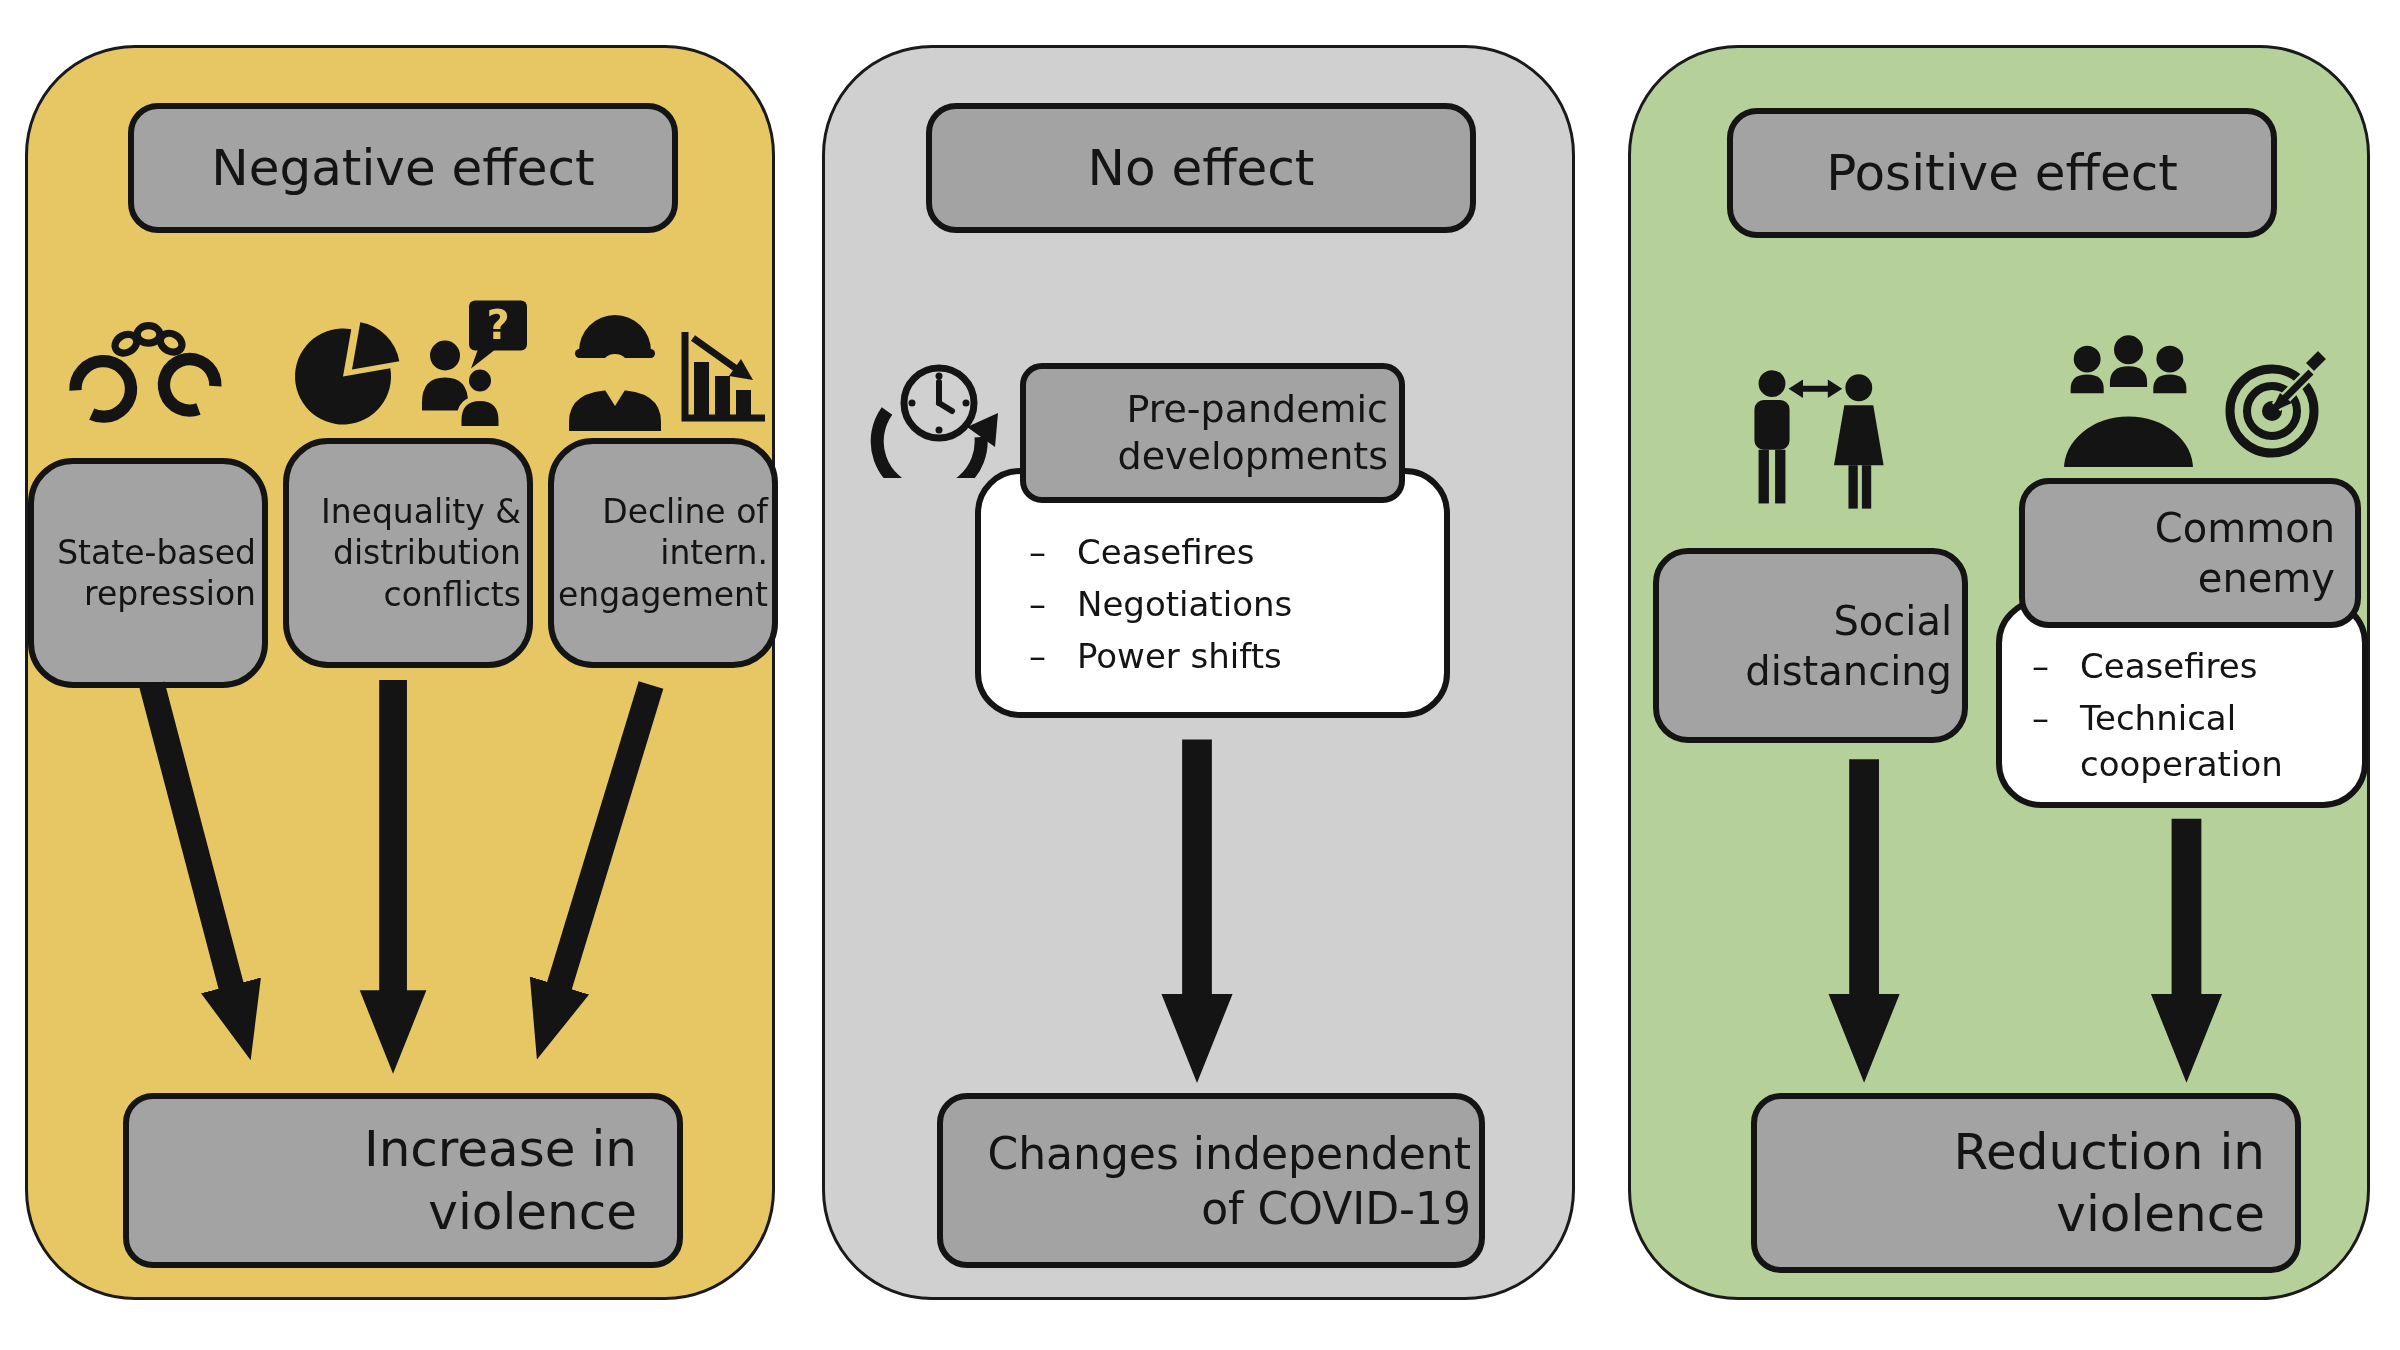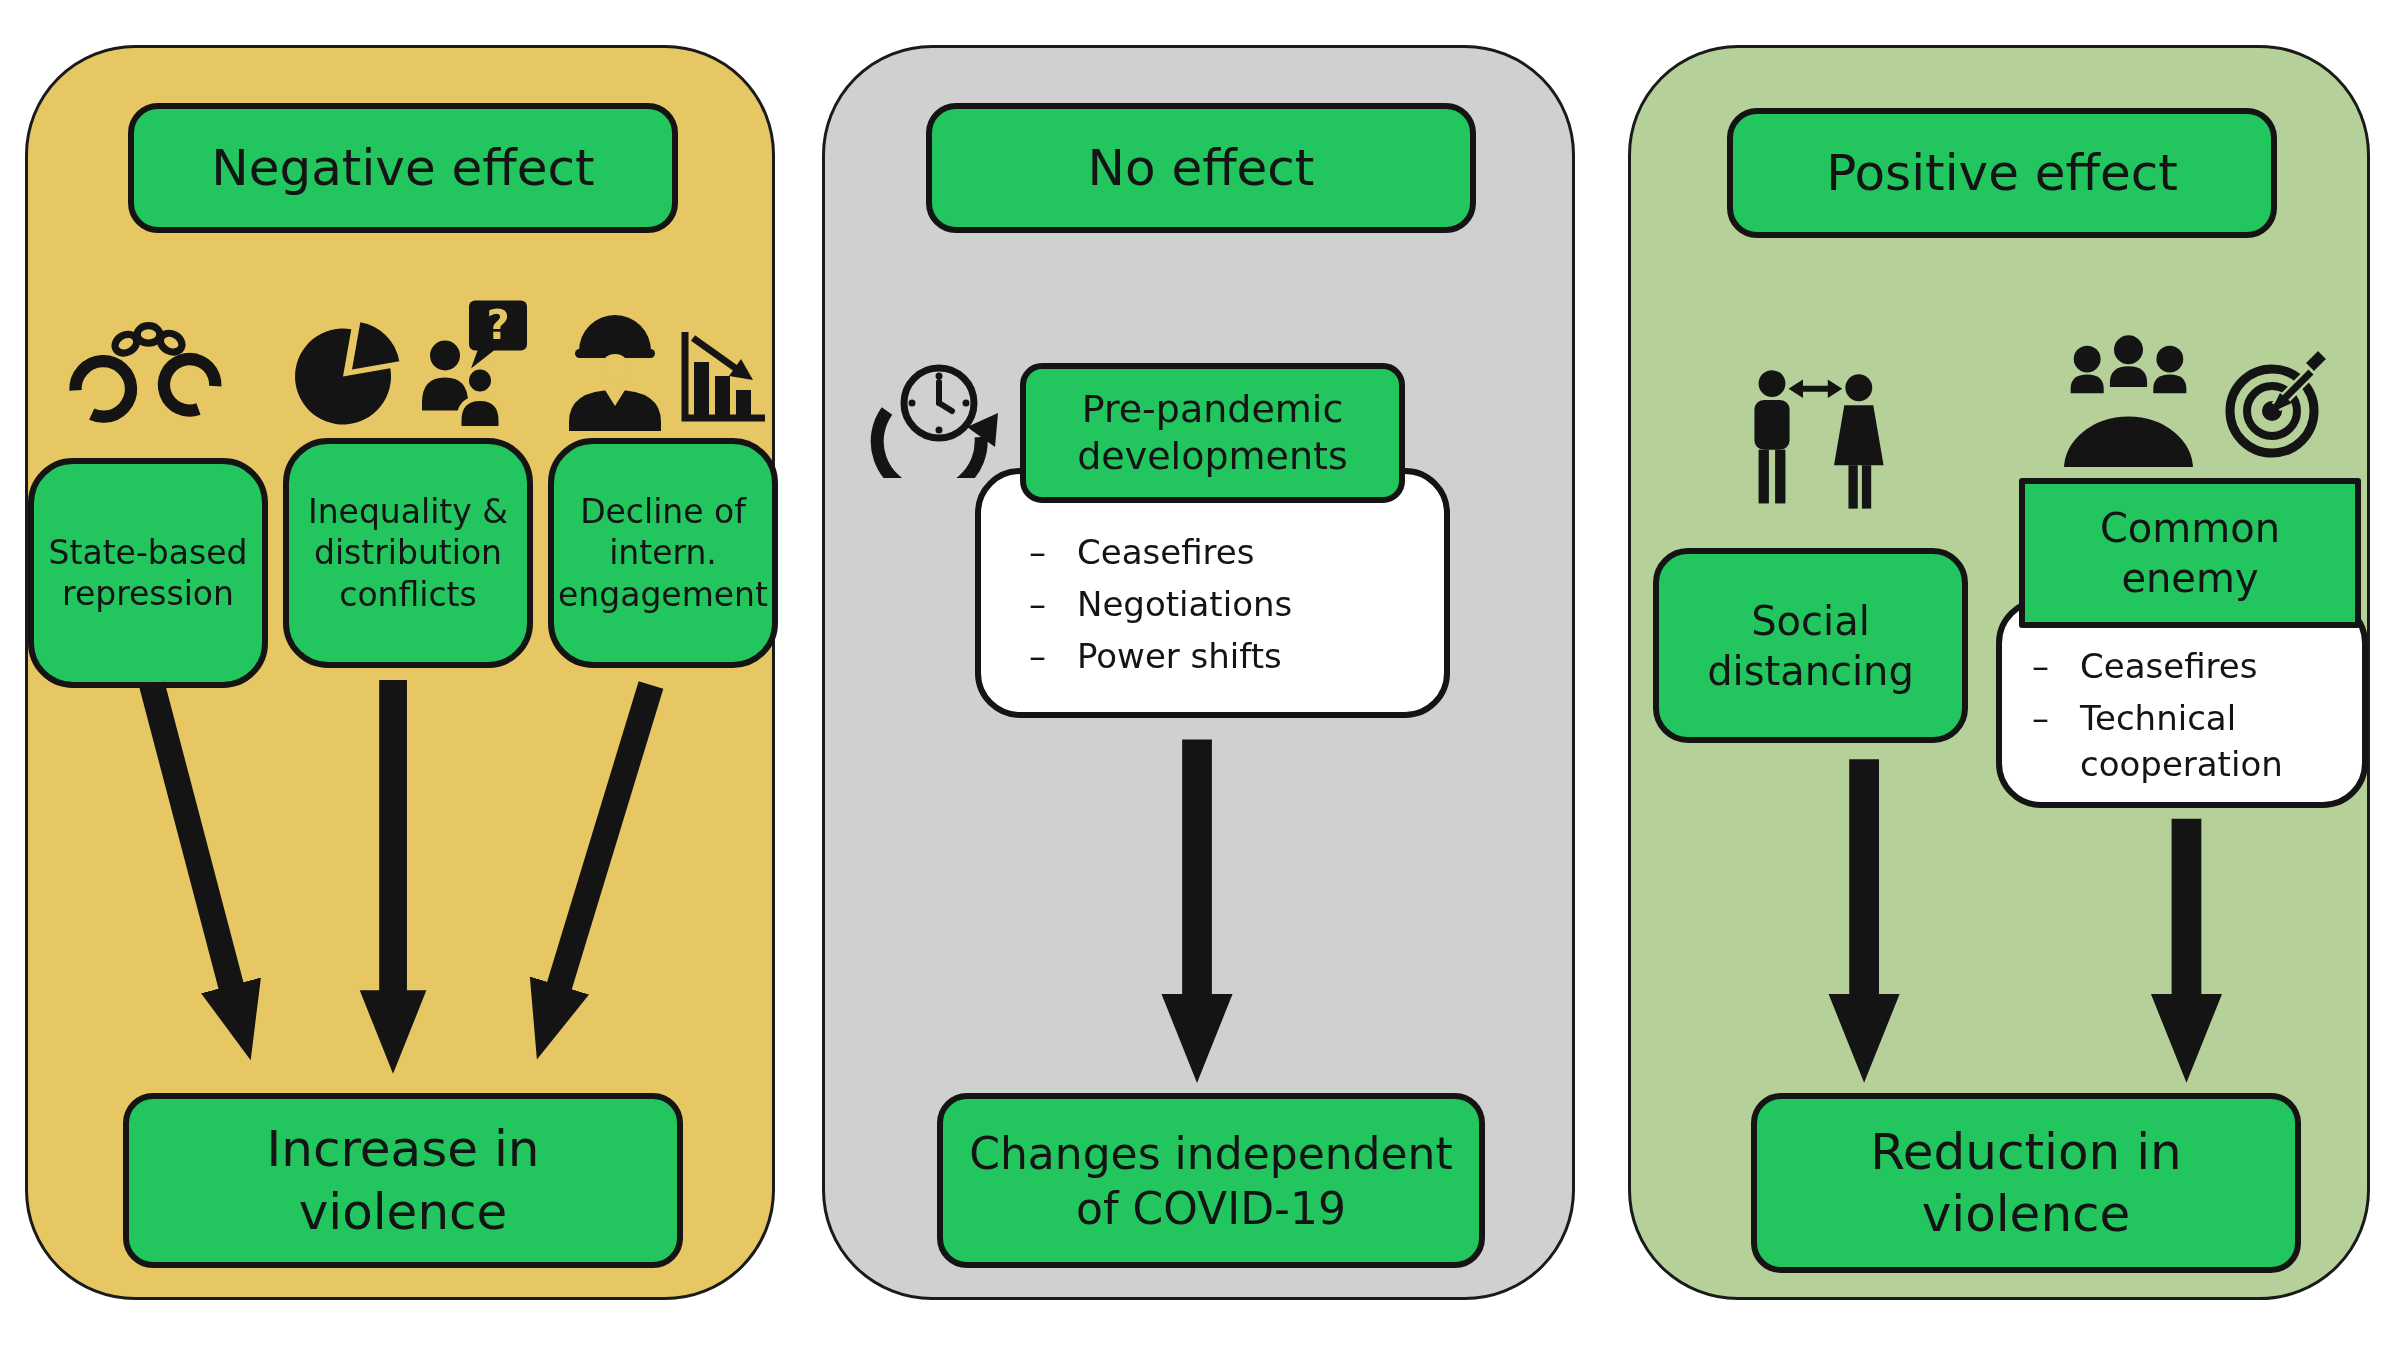--- a/index.html
+++ b/index.html
@@ -3,22 +3,22 @@
 <meta charset="utf-8">
 <style>
   :root{ --ink:#141414; }
   html,body{margin:0;padding:0;background:#ffffff;}
   body{width:2400px;height:1350px;font-family:"DejaVu Sans","Liberation Sans",sans-serif;color:var(--ink);}
   .canvas{position:relative;width:2400px;height:1350px;overflow:hidden;background:#ffffff;}
   .panel{position:absolute;top:45px;height:1255px;border:3px solid #1a1a1a;border-radius:110px;box-sizing:border-box;}
   .panel-left{left:25px;width:750px;}
   .panel-mid{left:822px;width:753px;}
   .panel-right{left:1628px;width:742px;}
-  .tbox{position:absolute;background:#22c55e;border:6px solid var(--ink);box-sizing:border-box;
-        display:flex;align-items:center;justify-content:center;text-align:center;line-height:1.25;}
+  .tbox{position:absolute;background:#a3a3a3;border:6px solid var(--ink);box-sizing:border-box;
+        display:flex;align-items:center;justify-content:center;text-align:right;line-height:1.25;}
   .title{width:550px;height:130px;top:55px;border-radius:30px;font-size:50px;}
   .p1 .title{left:100px;} .p2 .title{left:101px;} .p3 .title{left:96px;top:60px;}
   .cause{border-radius:45px;font-size:33px;}
   .p1-box1{left:0px;  top:390px;width:240px;height:230px;padding:0 6px;margin-top:20px;}
   .p1-box2{left:255px;top:390px;width:250px;height:230px;padding:0 6px;}
   .p1-box3{left:520px;top:390px;width:230px;height:230px;padding:0 5px;}
   .outcome{border-radius:30px;top:1045px;}
   .p1-outcome{left:95px;width:560px;height:175px;font-size:50px;padding:0 40px;}
   .p2-outcome{left:112px;width:548px;height:175px;font-size:44px;padding:0 8px;}
   .p3-outcome{left:120px;width:550px;height:180px;font-size:50px;padding:0 30px;}
@@ -30,21 +30,21 @@
   .p2-clock{left:42px;top:305px;width:135px;height:125px;}
   .p3-social-icon{left:110px;top:320px;width:155px;height:150px;}
   .p3-meeting-icon{left:420px;top:285px;width:155px;height:140px;}
   .p3-target-icon{left:588px;top:295px;width:112px;height:118px;}
   .p2-prepandemic{left:195px;top:315px;width:385px;height:140px;border-radius:22px;
                   font-size:38px;padding:0 11px;z-index:2;}
   .bullets-box{position:absolute;background:#fff;border:6px solid var(--ink);border-radius:45px;
                box-sizing:border-box;z-index:1;font-size:34px;line-height:1.35;}
   .p2-bullets{left:150px;top:420px;width:475px;height:250px;padding:56px 20px 0 48px;}
   .p3-bullets{left:365px;top:550px;width:372px;height:210px;padding:40px 14px 0 30px;}
-  .p3-common{left:388px;top:430px;width:342px;height:150px;border-radius:3px;
+  .p3-common{left:388px;top:430px;width:342px;height:150px;border-radius:30px;
              font-size:40px;padding:4px 20px;z-index:2;}
   .p3-social{left:22px;top:500px;width:315px;height:195px;border-radius:35px;font-size:40px;padding:0 10px;}
   .bullet{display:flex;margin-bottom:6px;}
   .bullet .dash{flex:0 0 48px;}
   .arrows{position:absolute;left:0;top:0;width:100%;height:100%;pointer-events:none;}
 </style>
 </head>
 <body>
 
 <div class="canvas">

